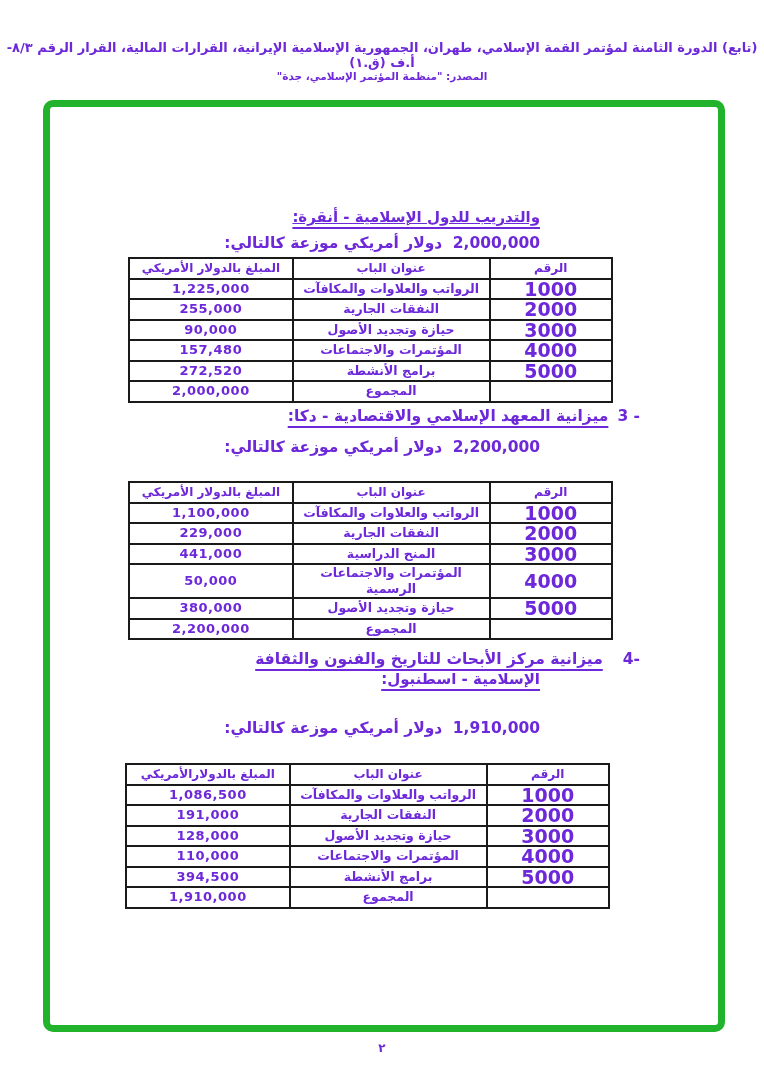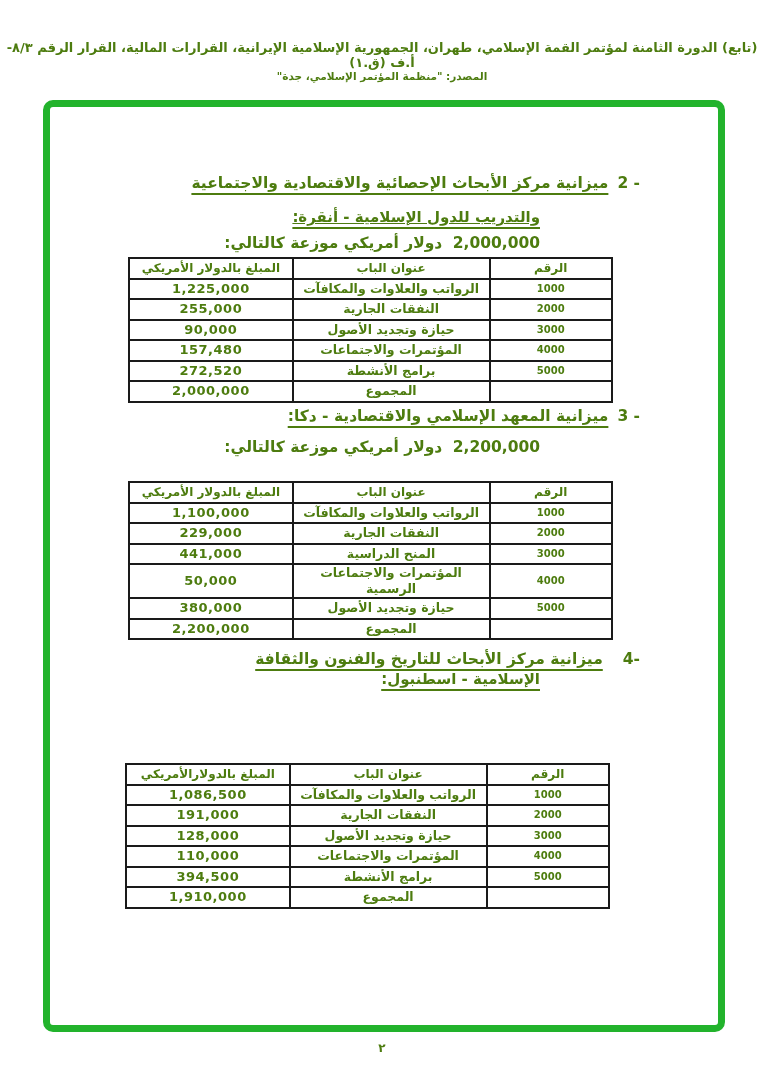--- a/index.html
+++ b/index.html
@@ -1,19 +1,19 @@
 <!DOCTYPE html>
 <html lang="ar"><head>
 <meta charset="utf-8">
 <style>
   html,body{margin:0;padding:0;background:#fff;}
   .page{
     position:relative;width:764px;height:1082px;background:#ffffff;
     font-family:"DejaVu Sans","Liberation Sans",sans-serif;
-    color:#4d7c0f;overflow:hidden;
+    color:#6d28d9;overflow:hidden;
   }
   .hdr1{
     position:absolute;top:40px;left:0;width:100%;text-align:center;
     font-size:13px;font-weight:700;direction:rtl;
   }
   .hdr2{
     position:absolute;top:70px;left:0;width:100%;text-align:center;
     font-size:10.5px;font-weight:700;direction:rtl;
   }
   .frame{
@@ -35,39 +35,36 @@
   }
   table.budget th,table.budget td{
     border:2px solid #1a1a1a;text-align:center;vertical-align:middle;
     padding:0 4px;height:18.5px;line-height:16px;overflow:hidden;
   }
   table.budget th{font-size:12px;}
   .col-no{width:122px;}
   .col-title{width:196px;}
   .col-amt{width:163px;}
   td.c-amt{direction:ltr;font-size:13px;letter-spacing:.5px;}
-  td.c-no{font-size:10px;}
+  td.c-no{font-size:19px;}
   .pagenum{
     position:absolute;top:1041px;left:0;width:100%;text-align:center;
     font-size:12px;font-weight:700;
   }
 </style>
 </head>
 <body>
 
 <div class="page">
 
   <div class="hdr1">(تابع) الدورة الثامنة لمؤتمر القمة الإسلامي، طهران، الجمهورية الإسلامية الإيرانية، القرارات المالية، القرار الرقم ٨/٣-أ.ف (ق.١)</div>
   <div class="hdr2">المصدر:  "منظمة المؤتمر الإسلامي، جدة"</div>
 
   <div class="frame"></div>
 
-  <div class="sec-line t1" style="top:174px;right:124px;">
-    <span class="secnum" dir="ltr">2 -</span><span class="u">ميزانية مركز الأبحاث الإحصائية والاقتصادية والاجتماعية</span>
-  </div>
   <div class="sec-line t2" style="top:208px;right:224px;text-decoration:underline;">
     <span class="u">والتدريب للدول الإسلامية - أنقرة:</span>
   </div>
   <div class="sec-line amt-line" style="top:234px;right:224px;">
     <span class="amt-num">2,000,000</span>
     <span>دولار أمريكي موزعة كالتالي:</span>
   </div>
 
   <table class="budget" style="top:257px;left:128px;">
     <colgroup>
@@ -166,20 +163,24 @@
     </tr>
   </tbody>
     </table>
 
   <div class="sec-line t1" style="top:650px;right:124px;text-align:right;">
     <span class="secnum wide" dir="ltr">4-</span><span class="u">ميزانية مركز الأبحاث للتاريخ والفنون والثقافة</span>
   </div>
   <div class="sec-line t2" style="top:670px;right:224px;">
     <span class="u">الإسلامية - اسطنبول:</span>
   </div>
+  <div class="sec-line amt-line" style="top:719px;right:224px;">
+    <span class="amt-num">1,910,000</span>
+    <span>دولار أمريكي موزعة كالتالي:</span>
+  </div>
 
   <table class="budget" style="top:763px;left:125px;">
     <colgroup>
         <col class="col-no">
         <col class="col-title">
         <col class="col-amt">
       </colgroup>
     <tbody>
         <tr>
       <th>الرقم</th>

